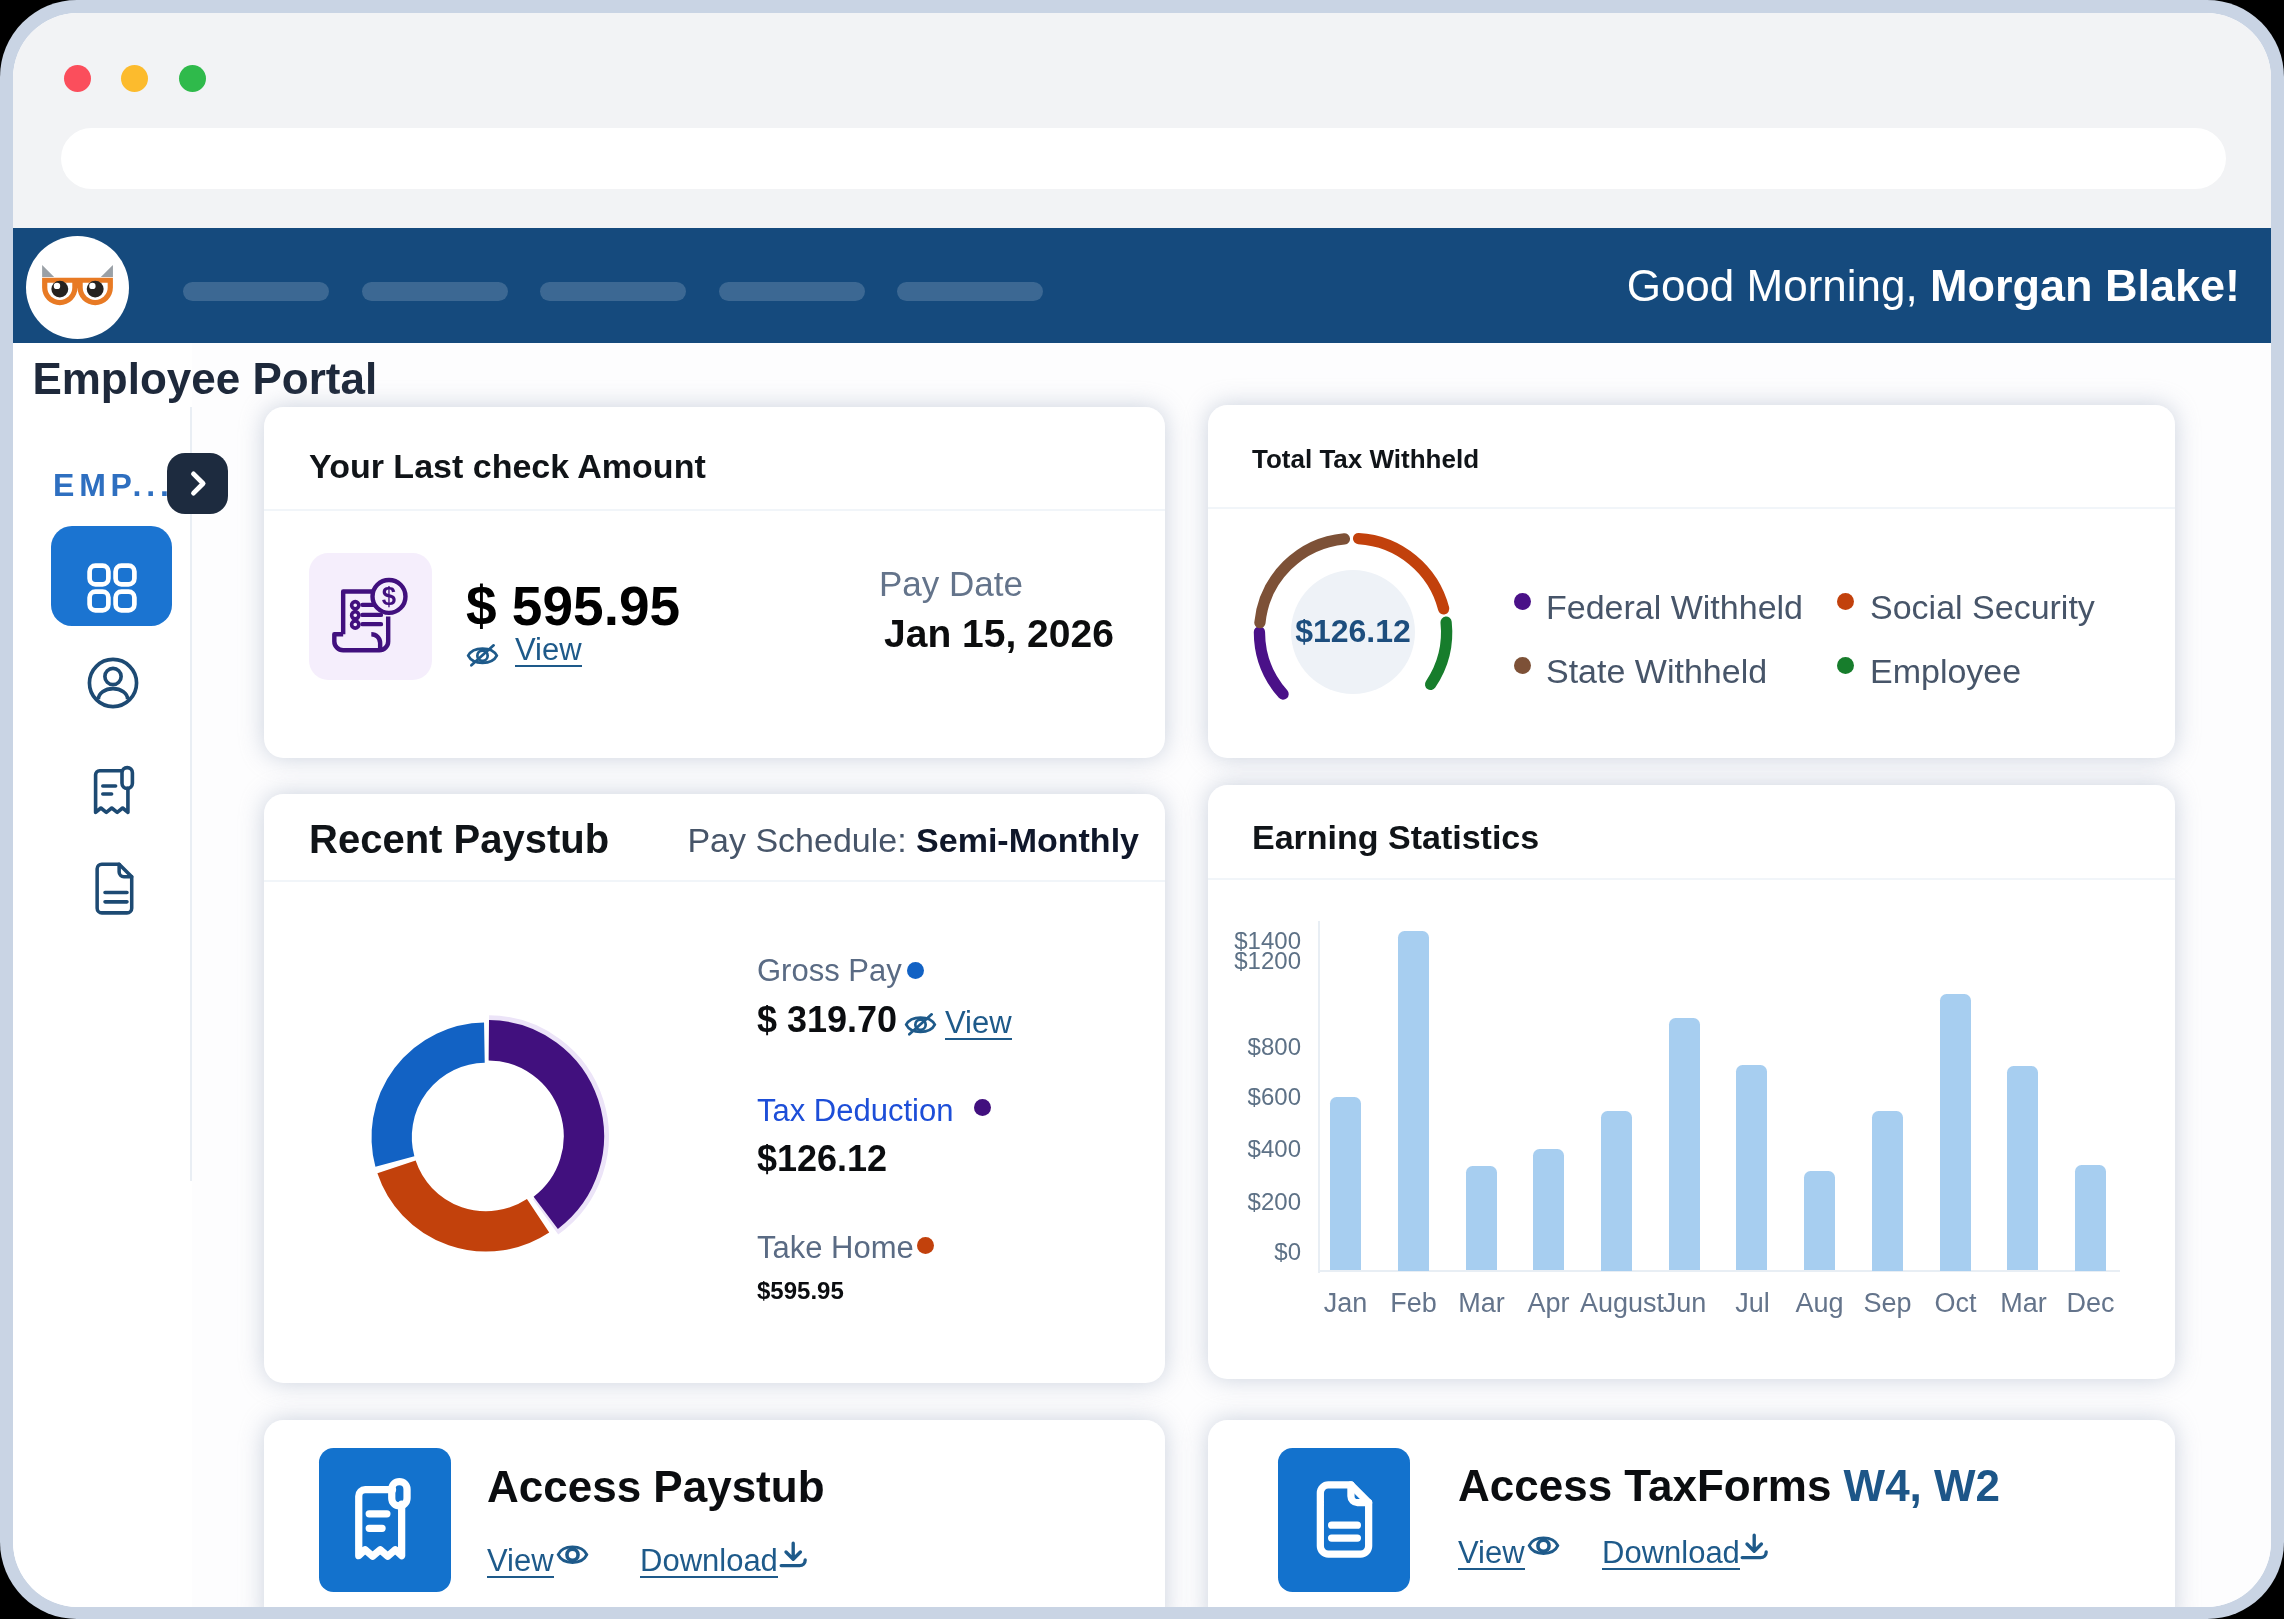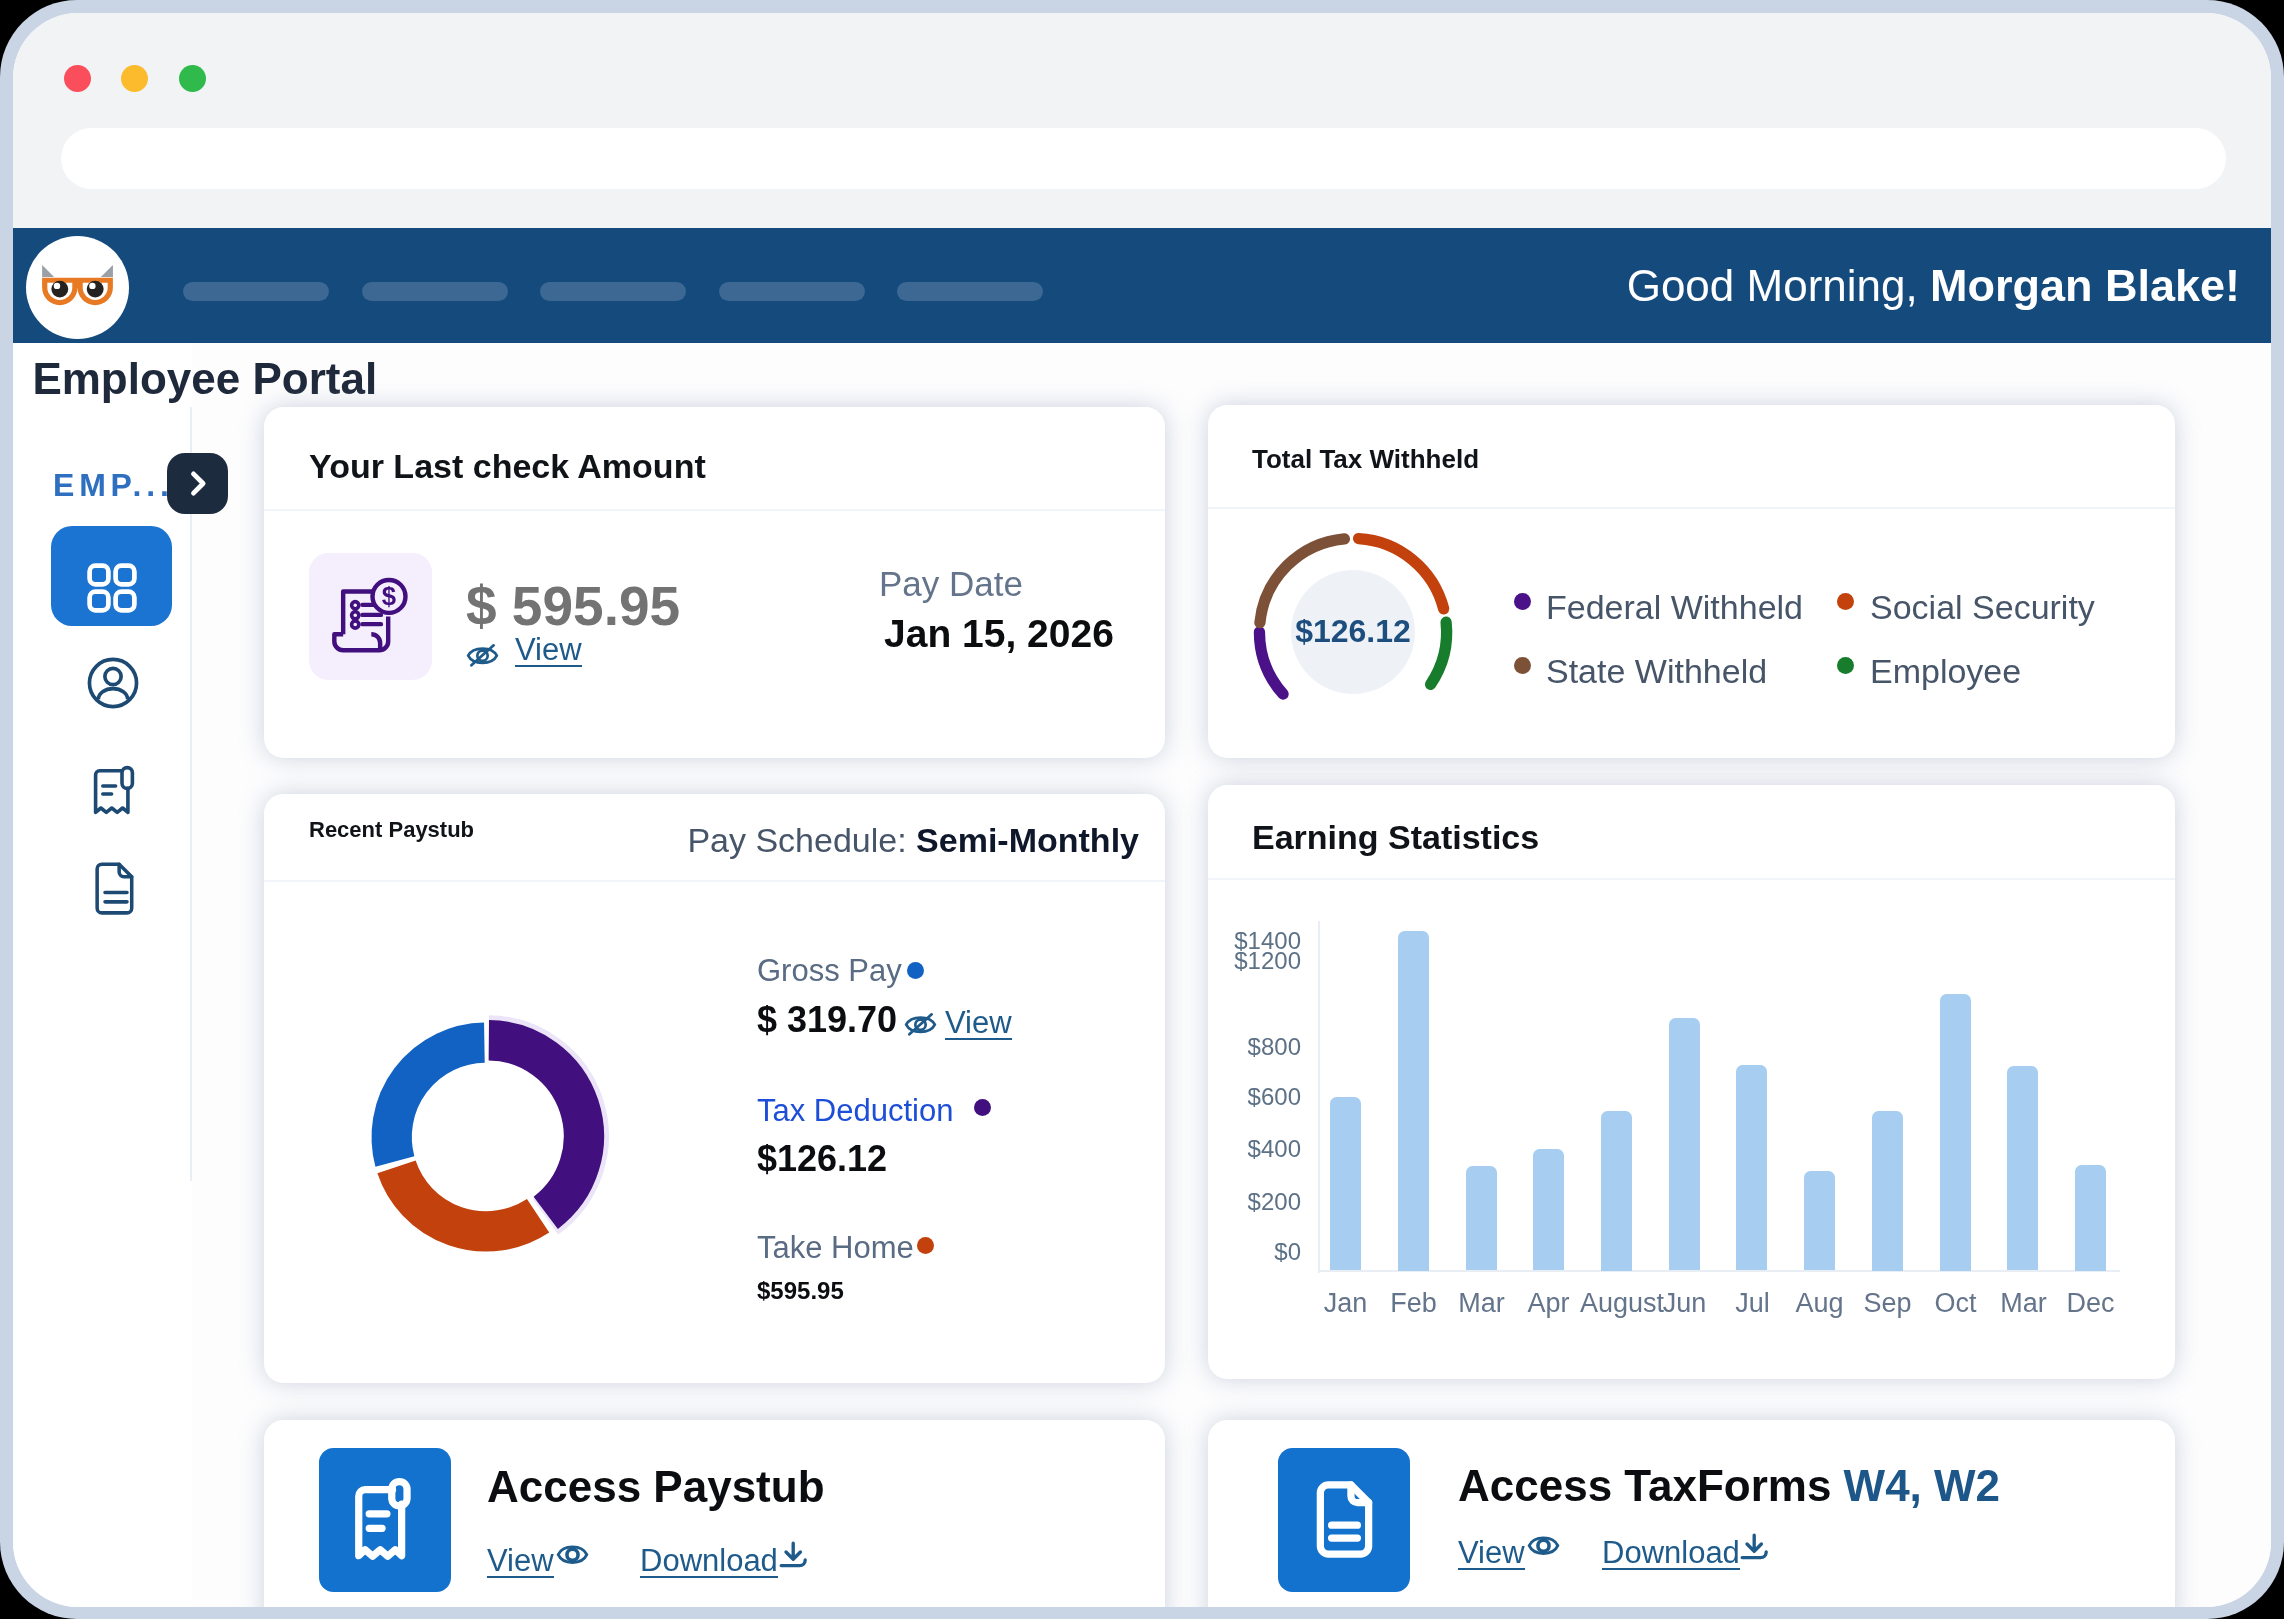--- a/index.html
+++ b/index.html
@@ -104,33 +104,33 @@
       <path d="M42,101 H31 V110 a11,11 0 0 0 11,11 H87 a11,11 0 0 0 11,-11 V79"></path>
       <path d="M77,101 a11,11 0 0 1 11,11 v9"></path>
       <circle cx="57" cy="65" r="4.5" stroke-width="4.5"></circle>
       <circle cx="57" cy="77.5" r="4.5" stroke-width="4.5"></circle>
       <circle cx="57" cy="89" r="4.5" stroke-width="4.5"></circle>
       <path d="M66,64.5 H82 M66,77 H89 M66,88.5 H89" stroke-linecap="round"></path>
       <circle cx="99" cy="54" r="20.5" fill="#f5eefc"></circle>
     </g>
     <text x="99" y="65" font-size="32" font-weight="700" fill="#41107e" text-anchor="middle" font-family="Liberation Sans">$</text>
   </svg>
-  <div class="t" style="left:453px;top:566px;font-size:55px;font-weight:700;color:#737373">$ 595.95</div>
+  <div class="t" style="left:453px;top:566px;font-size:55px;font-weight:700;color:#000000">$ 595.95</div>
   <svg class="abs" style="left:452px;top:629px" width="35" height="27.4" viewBox="0 0 44 34">
     <g fill="none" stroke="#1e5a8a" stroke-width="3.4" stroke-linecap="round">
       <path d="M4,17 C10,5 34,5 40,17 C34,29 10,29 4,17 Z"></path>
       <circle cx="22" cy="17" r="6.5"></circle>
       <line x1="8" y1="29" x2="36" y2="4"></line>
     </g>
   </svg>
   <div class="t link" style="left:502px;top:621px;font-size:31px"><span class="u">View</span></div>
   <div class="t" style="left:866px;top:553px;font-size:35px;color:#64748b">Pay Date</div>
   <div class="t" style="left:871px;top:601px;font-size:39px;font-weight:700;color:#0c0d0e">Jan 15, 2026</div>
   <div class="card" style="left:251px;top:781px;width:901px;height:589px"></div>
-  <div class="t" style="left:296px;top:806px;font-size:22px;font-weight:700;color:#101418">Recent Paystub</div>
+  <div class="t" style="left:296px;top:806px;font-size:40px;font-weight:700;color:#101418">Recent Paystub</div>
   <div class="t" style="right:1132px;top:810px;font-size:34px;color:#475569">Pay Schedule: <b style="color:#0f172a">Semi-Monthly</b></div>
   <div class="divider" style="left:251px;top:867px;width:901px"></div>
   <svg class="abs" style="left:344px;top:995px" width="258" height="258" viewBox="-160 -160 320 320">
     <g fill="none">
       <g transform="translate(2.5,-1)">
         <path d="M1.1,-123.0 A123,123 0 0 1 71.4,100.1" stroke="#ece4f8" stroke-width="54"></path>
         <path d="M1.0,-119.0 A119,119 0 0 1 71.6,95.0" stroke="#41107e" stroke-width="50"></path>
       </g>
       <path d="M64.6,97.6 A117,117 0 0 1 -111.0,37.1" stroke="#c2410c" stroke-width="50"></path>
       <path d="M-113.0,30.3 A117,117 0 0 1 -2.0,-117.0" stroke="#1262c4" stroke-width="50"></path>

